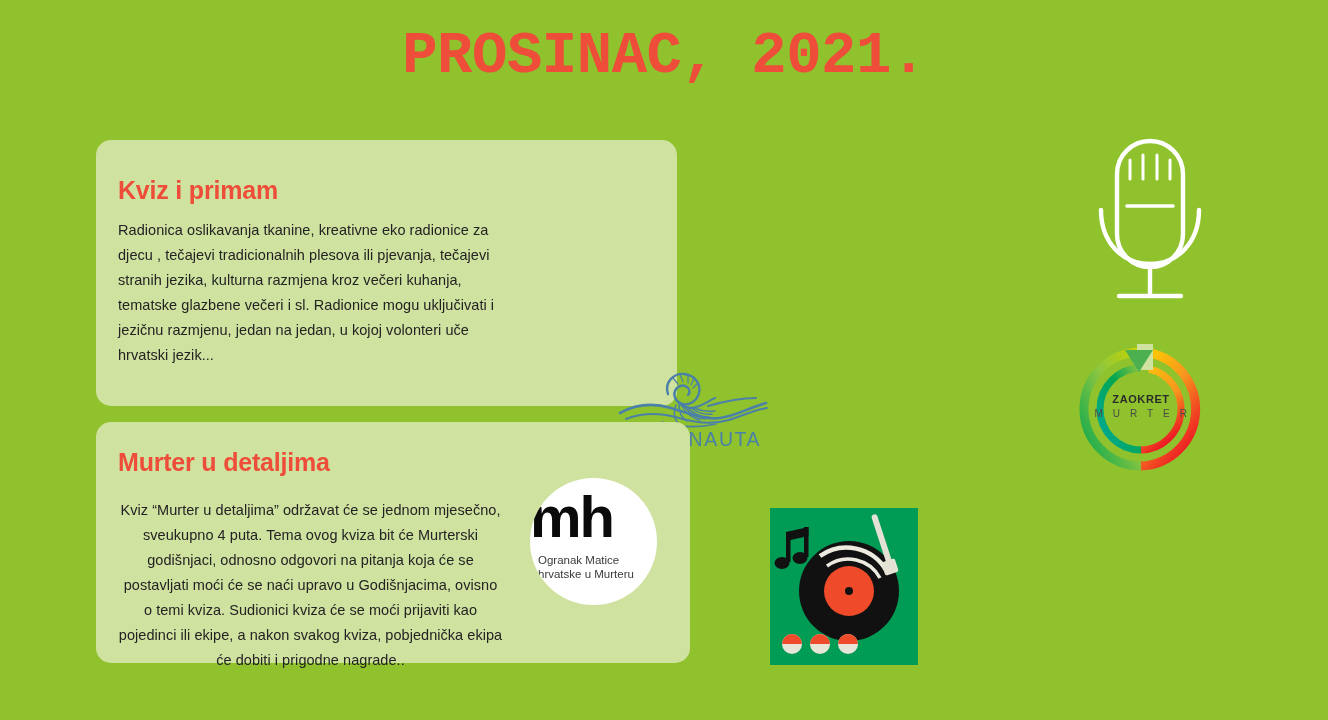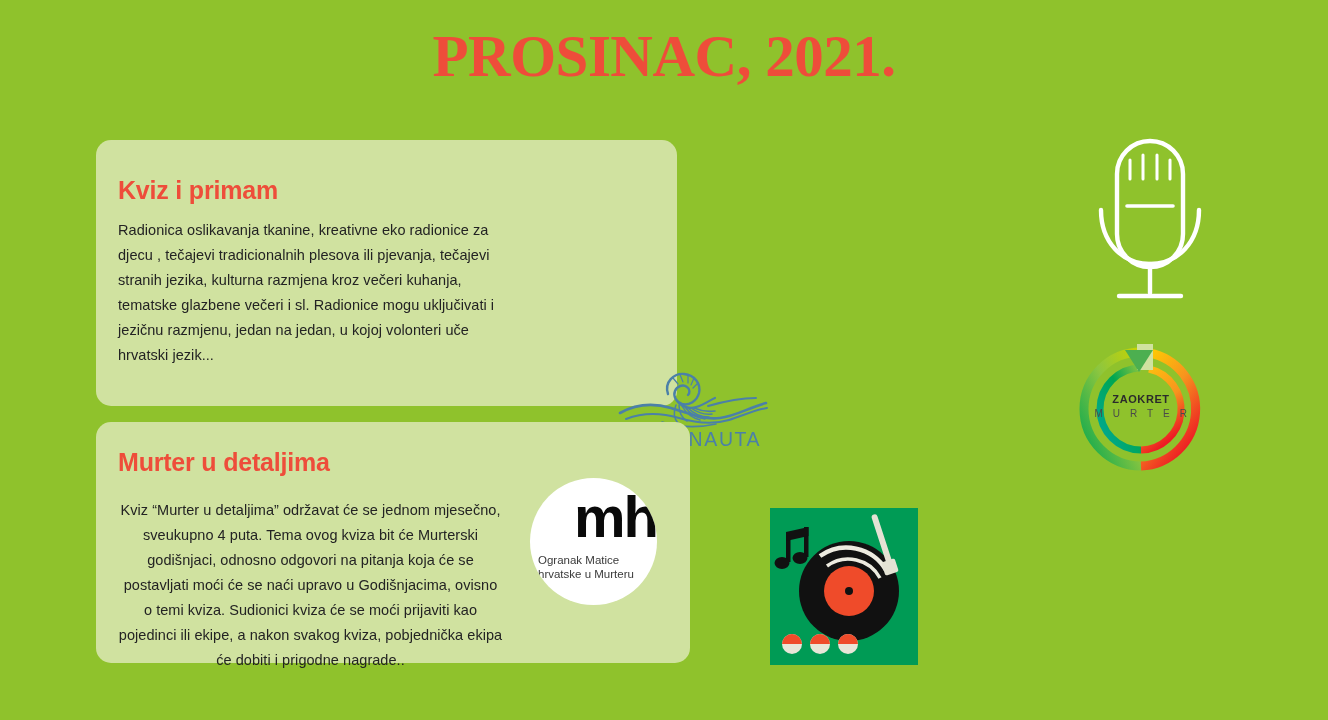--- a/index.html
+++ b/index.html
@@ -23,21 +23,21 @@
     overflow: hidden;
   }
 
   
   .page-title {
     position: absolute;
     left: 0;
     top: 26px;
     width: 1328px;
     text-align: center;
-    font-family: Liberation Serif, serif;
+    font-family: Liberation Mono, monospace;
     font-size: 59px;
     font-weight: bold;
     letter-spacing: -0.5px;
     color: #EE4D3A;
     line-height: 1.05;
     white-space: nowrap;
   }
 
   
   .card {
@@ -119,21 +119,21 @@
     height: 127px;
     border-radius: 50%;
     background: #FFFFFF;
     overflow: hidden;
   }
   .mh-mark {
     position: absolute;
     left: 0;
     top: 10px;
     width: 127px;
-    text-align: right;
+    text-align: left;
     font-family: "Liberation Sans", sans-serif;
     font-size: 58px;
     font-weight: bold;
     color: #0A0A0A;
     line-height: 1;
     letter-spacing: -2px;
   }
   .mh-caption {
     position: absolute;
     left: 8px;

